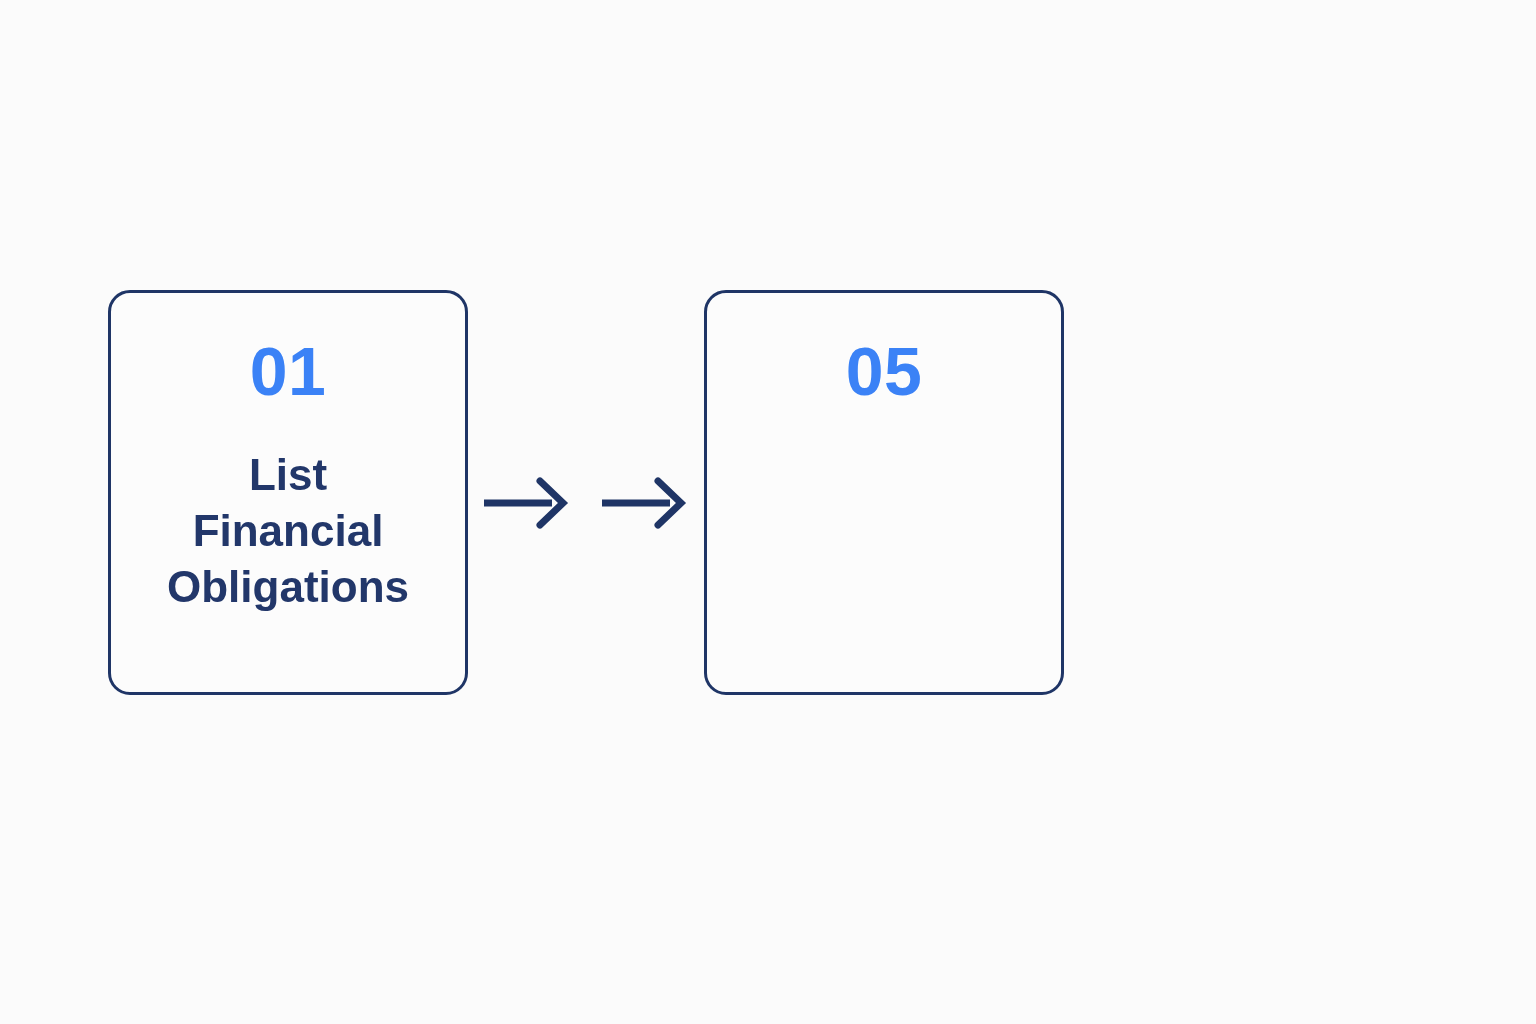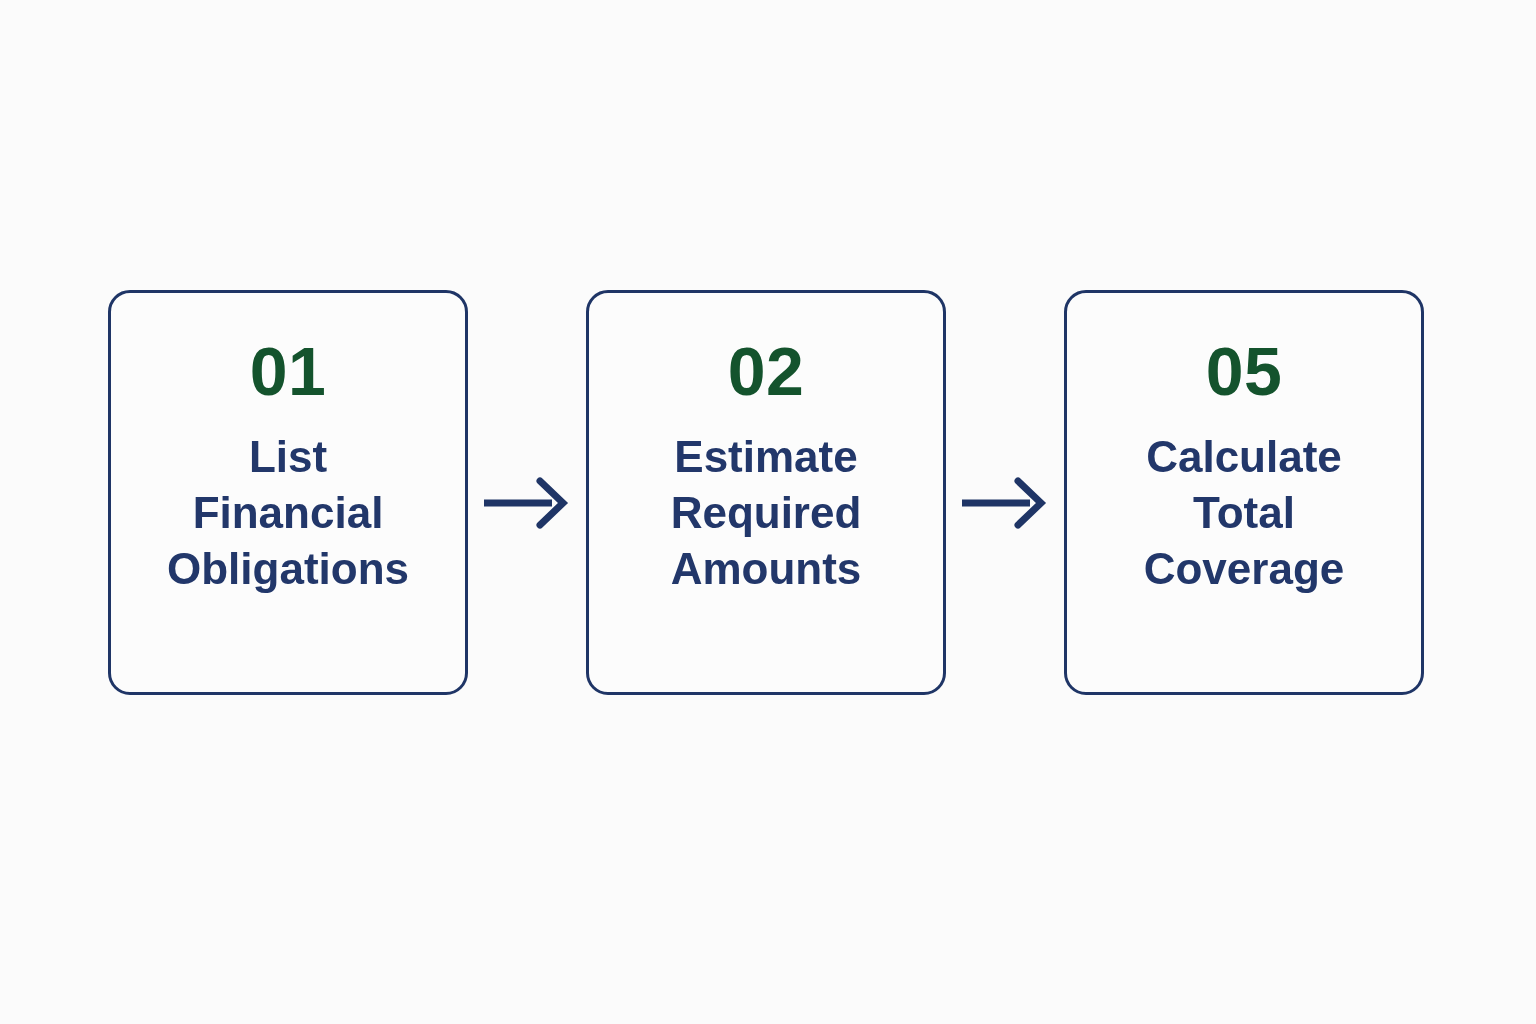--- a/index.html
+++ b/index.html
@@ -41,28 +41,28 @@
     display: flex;
     flex-direction: column;
     align-items: center;
     justify-content: flex-start;
     padding-top: 44px;
     position: relative;
   }
   .step-number {
     font-size: 68px;
     font-weight: bold;
-    color: #14532d;
+    color: #3b82f6;
     line-height: 1;
     letter-spacing: 0.5px;
     margin: 0;
     padding: 0;
   }
   .step-label {
-    margin-top: 24px;
+    margin-top: 42px;
     font-size: 44px;
     font-weight: 600;
     color: #22376a;
     line-height: 56px;
     text-align: center;
     white-space: pre-line;
     padding: 0 10px;
   }
   .arrow-connector {
     flex: 0 0 118px;
@@ -92,35 +92,26 @@
 Obligations</div>
     </div>
 
     <div class="arrow-connector">
       <svg width="90" height="56" viewBox="0 0 90 56">
         <line x1="2" y1="28" x2="70" y2="28" stroke="#1f3566" stroke-width="7" stroke-linecap="butt"></line>
         <polyline points="58,6 81,28 58,50" fill="none" stroke="#1f3566" stroke-width="7" stroke-linecap="round" stroke-linejoin="miter"></polyline>
       </svg>
     </div>
 
-    <div class="step-box">
-      <div class="step-number">02</div>
-      <div class="step-label">Estimate
-Required
-Amounts</div>
-    </div>
 
     <div class="arrow-connector">
       <svg width="90" height="56" viewBox="0 0 90 56">
         <line x1="2" y1="28" x2="70" y2="28" stroke="#1f3566" stroke-width="7" stroke-linecap="butt"></line>
         <polyline points="58,6 81,28 58,50" fill="none" stroke="#1f3566" stroke-width="7" stroke-linecap="round" stroke-linejoin="miter"></polyline>
       </svg>
     </div>
 
     <div class="step-box">
       <div class="step-number">05</div>
-      <div class="step-label">Calculate
-Total
-Coverage</div>
     </div>
 
   </div>
 </div>
 
 </body></html>

